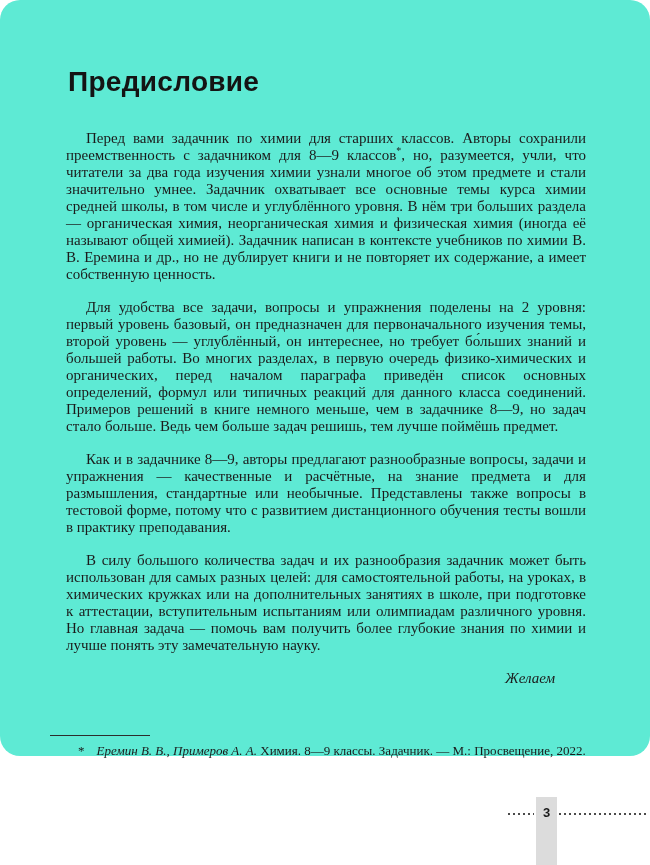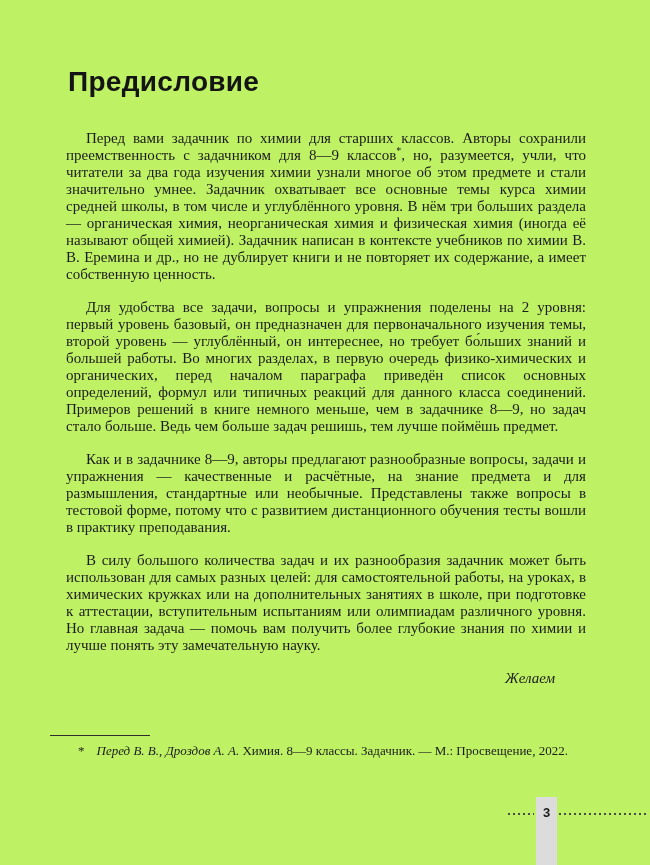--- a/index.html
+++ b/index.html
@@ -5,22 +5,23 @@
   html, body { margin:0; padding:0; }
   body {
     width:650px; height:865px;
     background:#ffffff;
     font-family:"Liberation Serif", serif;
     color:#1b1b1b;
     overflow:hidden;
   }
   .page {
     position:relative;
-    width:650px; height:865px;
-    background:#bef264;
+    width:650px; height:756px;
+    background:#5eead4;
+    border-radius:20px;
   }
   .content {
     position:absolute;
     left:50px; top:66px;
     width:552px;
   }
   .title {
     font-family:"Liberation Sans", sans-serif;
     font-weight:600;
     font-size:28px;
@@ -116,21 +117,21 @@
       <p>Для удобства все задачи, вопросы и упражнения поделены на 2 уровня: первый уровень базовый, он предназначен для первоначального изучения темы, второй уровень — углублённый, он интереснее, но требует бо́льших знаний и большей работы. Во многих разделах, в первую очередь физико-химических и органических, перед началом параграфа приведён список основных определений, формул или типичных реакций для данного класса соединений. Примеров решений в книге немного меньше, чем в задачнике 8—9, но задач стало больше. Ведь чем больше задач решишь, тем лучше поймёшь предмет.</p>
       <p>Как и в задачнике 8—9, авторы предлагают разнообразные вопросы, задачи и упражнения — качественные и расчётные, на знание предмета и для размышления, стандартные или необычные. Представлены также вопросы в тестовой форме, потому что с развитием дистанционного обучения тесты вошли в практику преподавания.</p>
       <p>В силу большого количества задач и их разнообразия задачник может быть использован для самых разных целей: для самостоятельной работы, на уроках, в химических кружках или на дополнительных занятиях в школе, при подготовке к аттестации, вступительным испытаниям или олимпиадам различного уровня. Но главная задача — помочь вам получить более глубокие знания по химии и лучше понять эту замечательную науку.</p>
     </div>
 
     <p class="signature">Желаем</p>
   </div>
 
   <div class="footnote">
     <div class="footnote-rule"></div>
-    <p><span class="fn-marker">*</span><span class="fn-authors">Перед В. В., Дроздов А. А.</span> <span>Химия. 8—9 классы. Задачник. — М.: Просвещение, 2022.</span></p>
+    <p><span class="fn-marker">*</span><span class="fn-authors">Еремин В. В., Примеров А. А.</span> <span>Химия. 8—9 классы. Задачник. — М.: Просвещение, 2022.</span></p>
   </div>
 
   <div class="dots dots-left"></div>
   <div class="page-strip">
     <div class="page-num">3</div>
   </div>
   <div class="dots dots-right"></div>
 
 </div>
 

